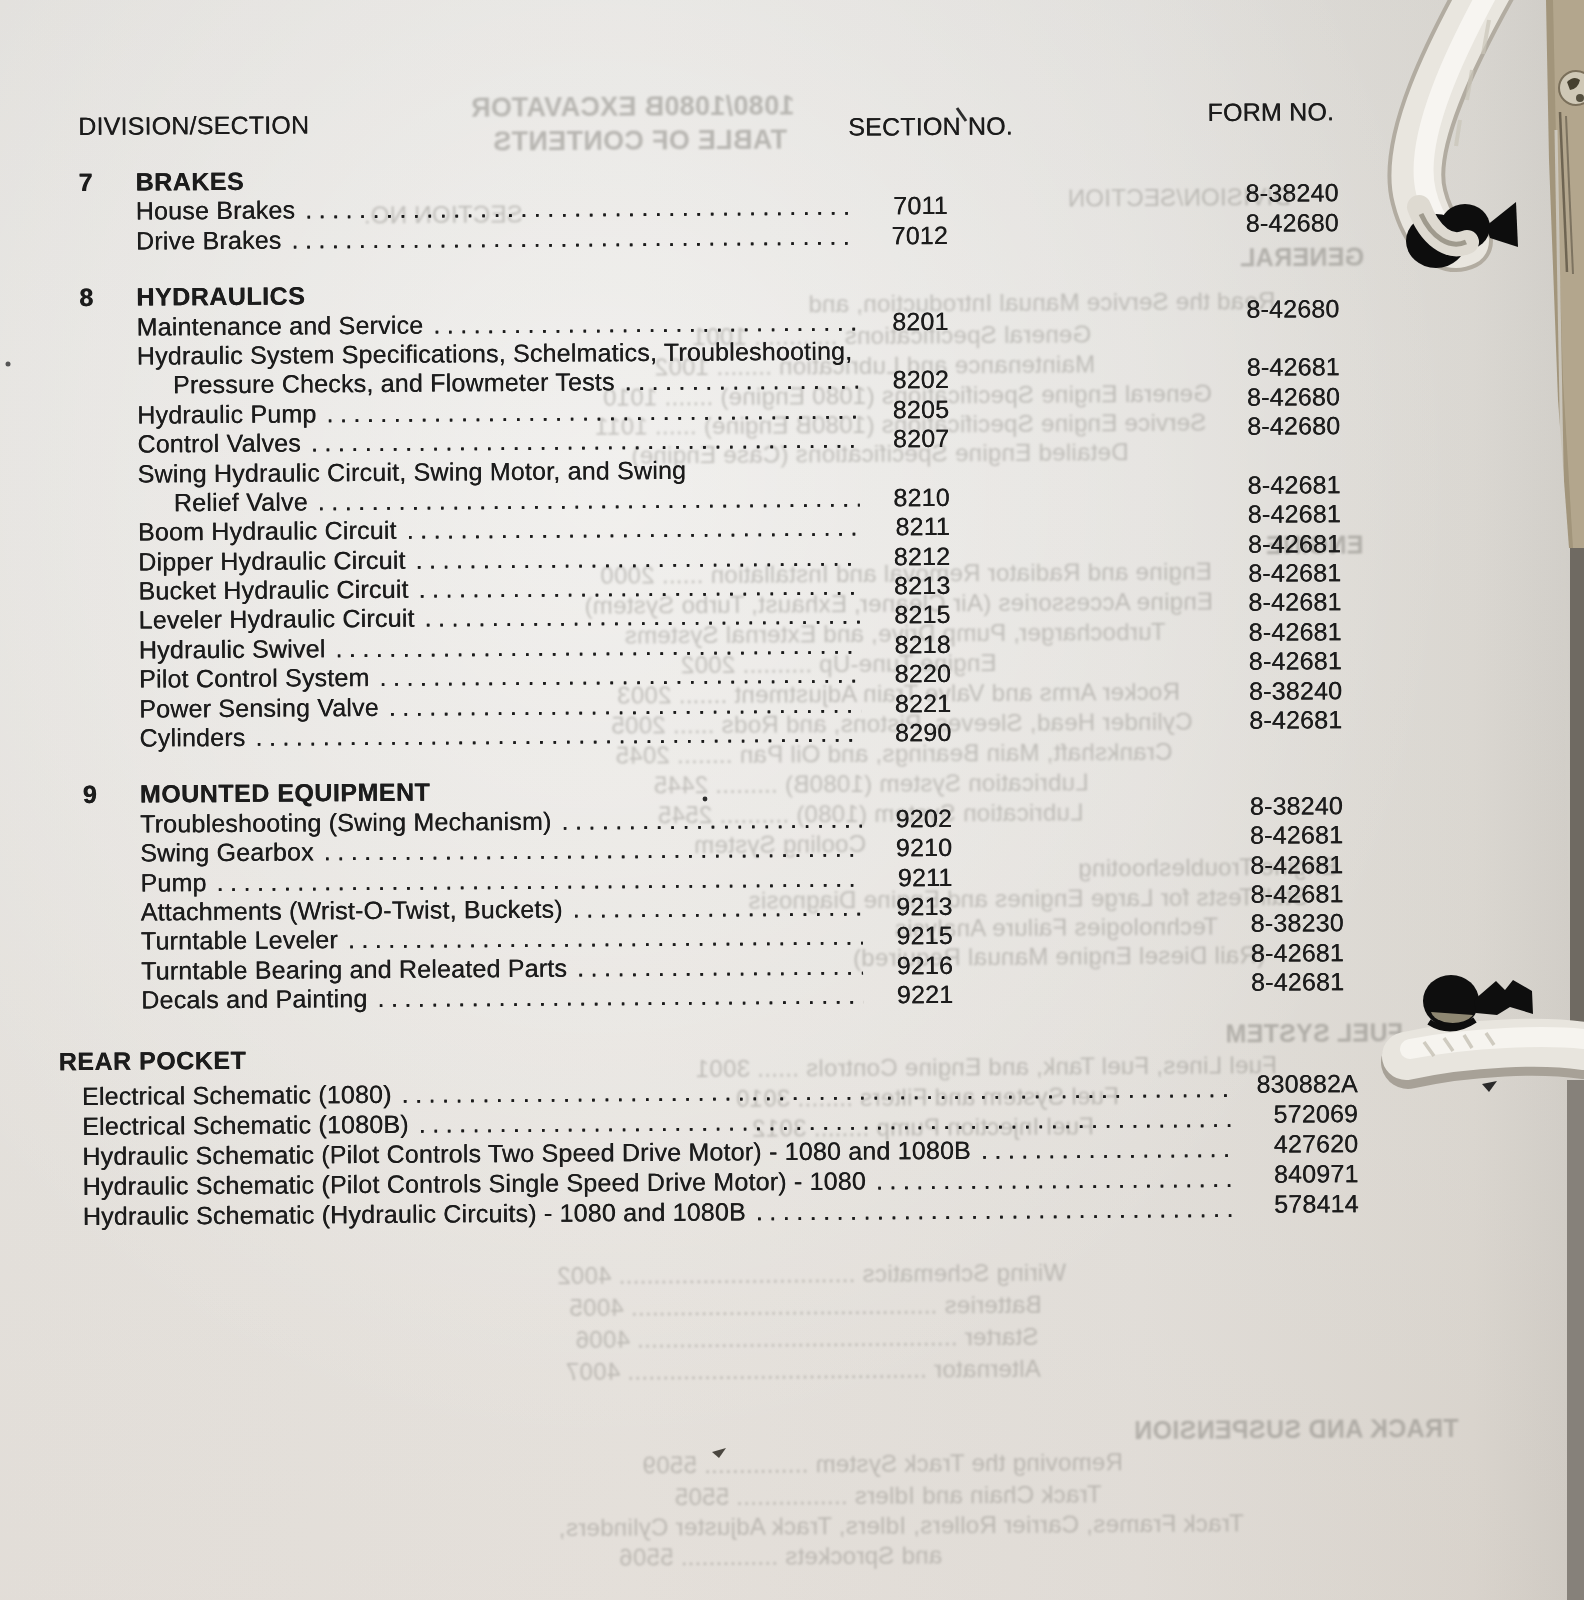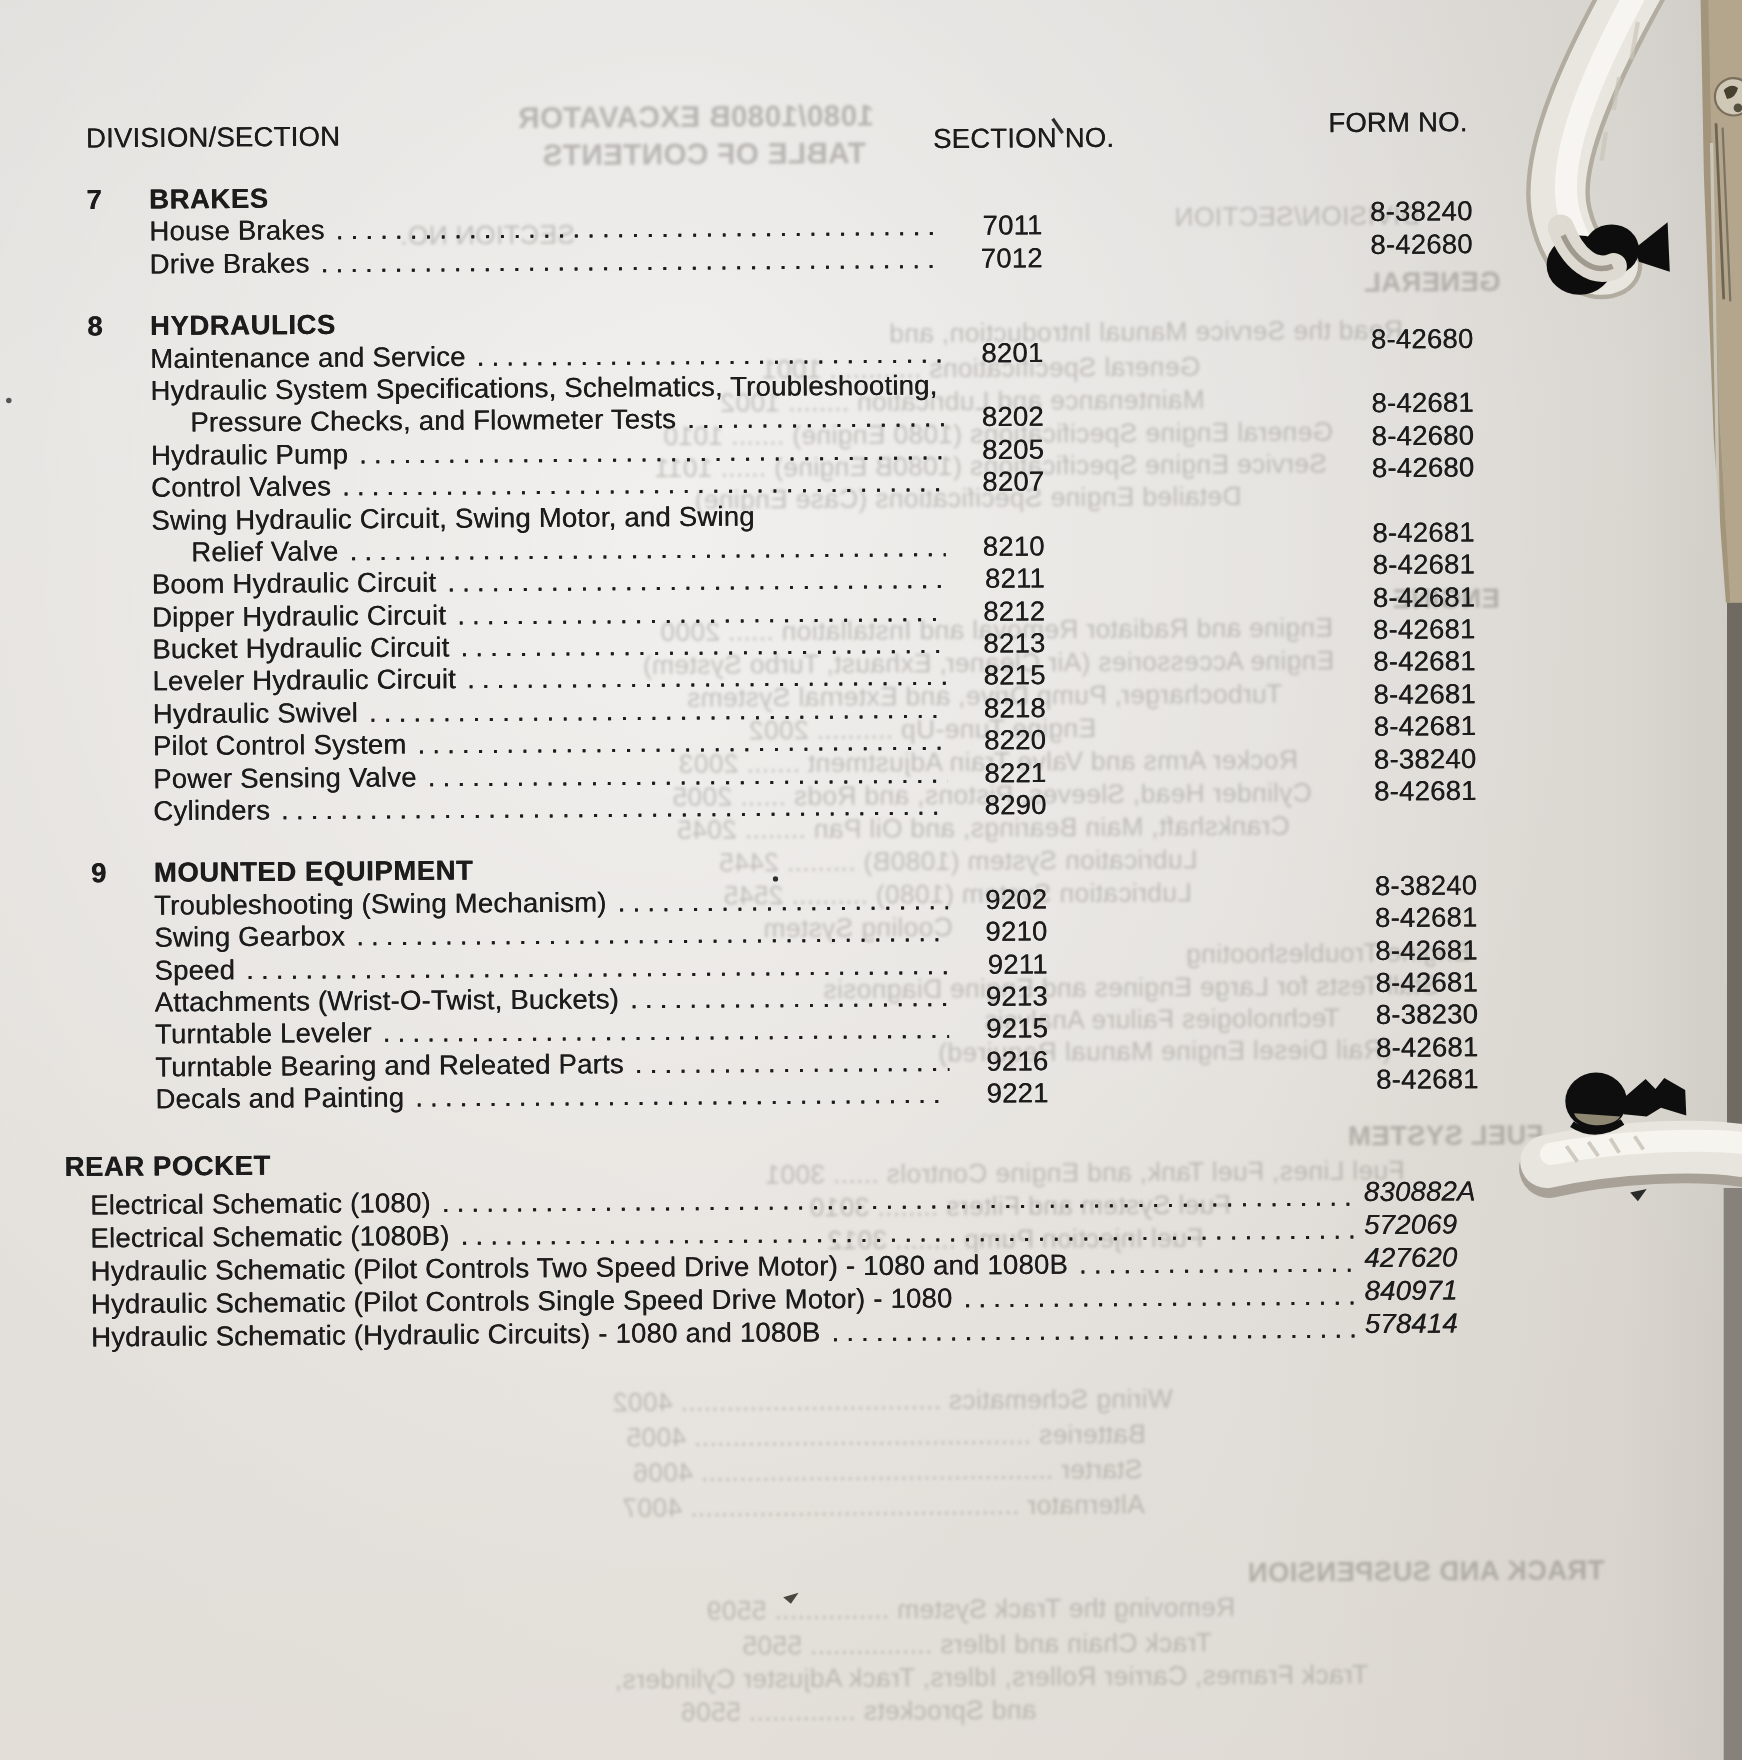--- a/index.html
+++ b/index.html
@@ -32,22 +32,22 @@
   .flexpart{display:flex;width:812px;align-items:baseline;}
   .label{white-space:nowrap;}
   .dots{flex:1;overflow:hidden;white-space:nowrap;letter-spacing:6.5px;
     margin-left:10px;margin-right:4px;}
   .secno{min-width:86px;text-align:right;white-space:nowrap;}
   .form{position:absolute;right:2px;top:-10px;white-space:nowrap;}
   .rear-head{height:30px;line-height:30px;margin-top:30px;margin-left:-26px;
     font-weight:700;letter-spacing:.5px;}
   .rear-line{display:flex;align-items:baseline;height:30px;line-height:30px;
     margin-left:-3px;width:1276px;}
-  .rear-form{min-width:118px;white-space:nowrap;
-    transform:translateY(-4px);font-style:italic;}
+  .rear-form{min-width:118px;text-align:right;white-space:nowrap;
+    transform:translateY(-4px);}
   
   .binder{position:absolute;left:0;top:0;z-index:3;pointer-events:none;}
 </style>
 </head>
 <body>
 
 <div class="shot">
 
   <div class="ghostlayer" id="ghosts">
       <div class="ghost b" style="left: 470px; top: 96px; font-size: 27px;">1080/1080B EXCAVATOR</div>
@@ -251,21 +251,21 @@
         <div class="main-line">
           <div class="flexpart">
             <span class="label">Swing Gearbox</span>
             <span class="dots">............................................................................................................................................</span>
             <span class="secno">9210</span>
           </div>
           <span class="form">8-42681</span>
         </div>
         <div class="main-line">
           <div class="flexpart">
-            <span class="label">Speed</span>
+            <span class="label">Pump</span>
             <span class="dots">............................................................................................................................................</span>
             <span class="secno">9211</span>
           </div>
           <span class="form">8-42681</span>
         </div>
         <div class="main-line">
           <div class="flexpart">
             <span class="label">Attachments (Wrist-O-Twist, Buckets)</span>
             <span class="dots">............................................................................................................................................</span>
             <span class="secno">9213</span>

